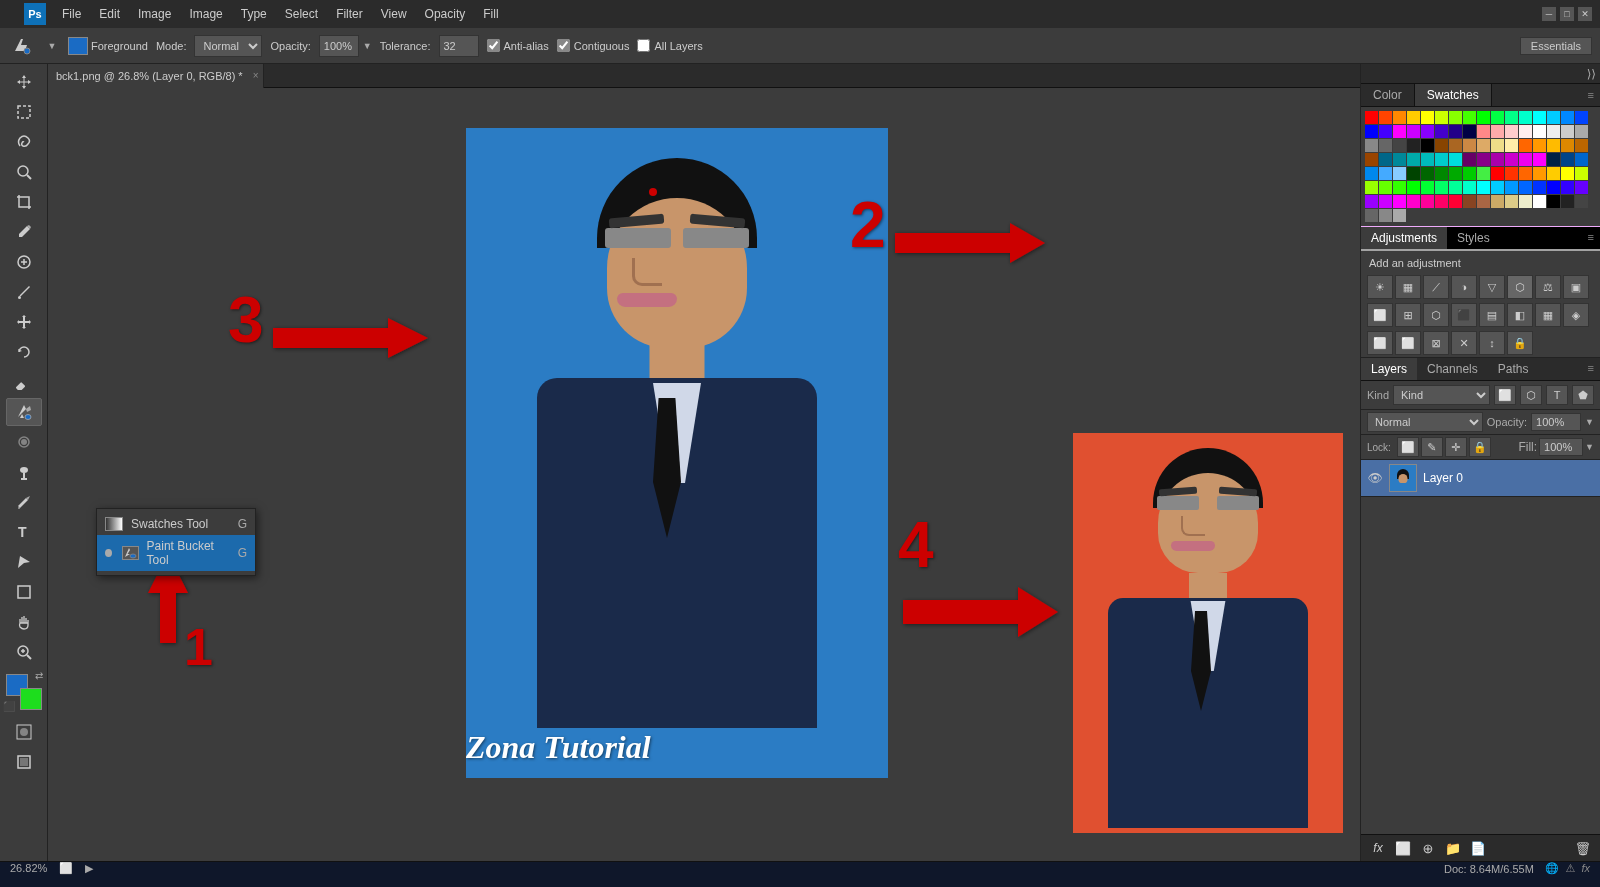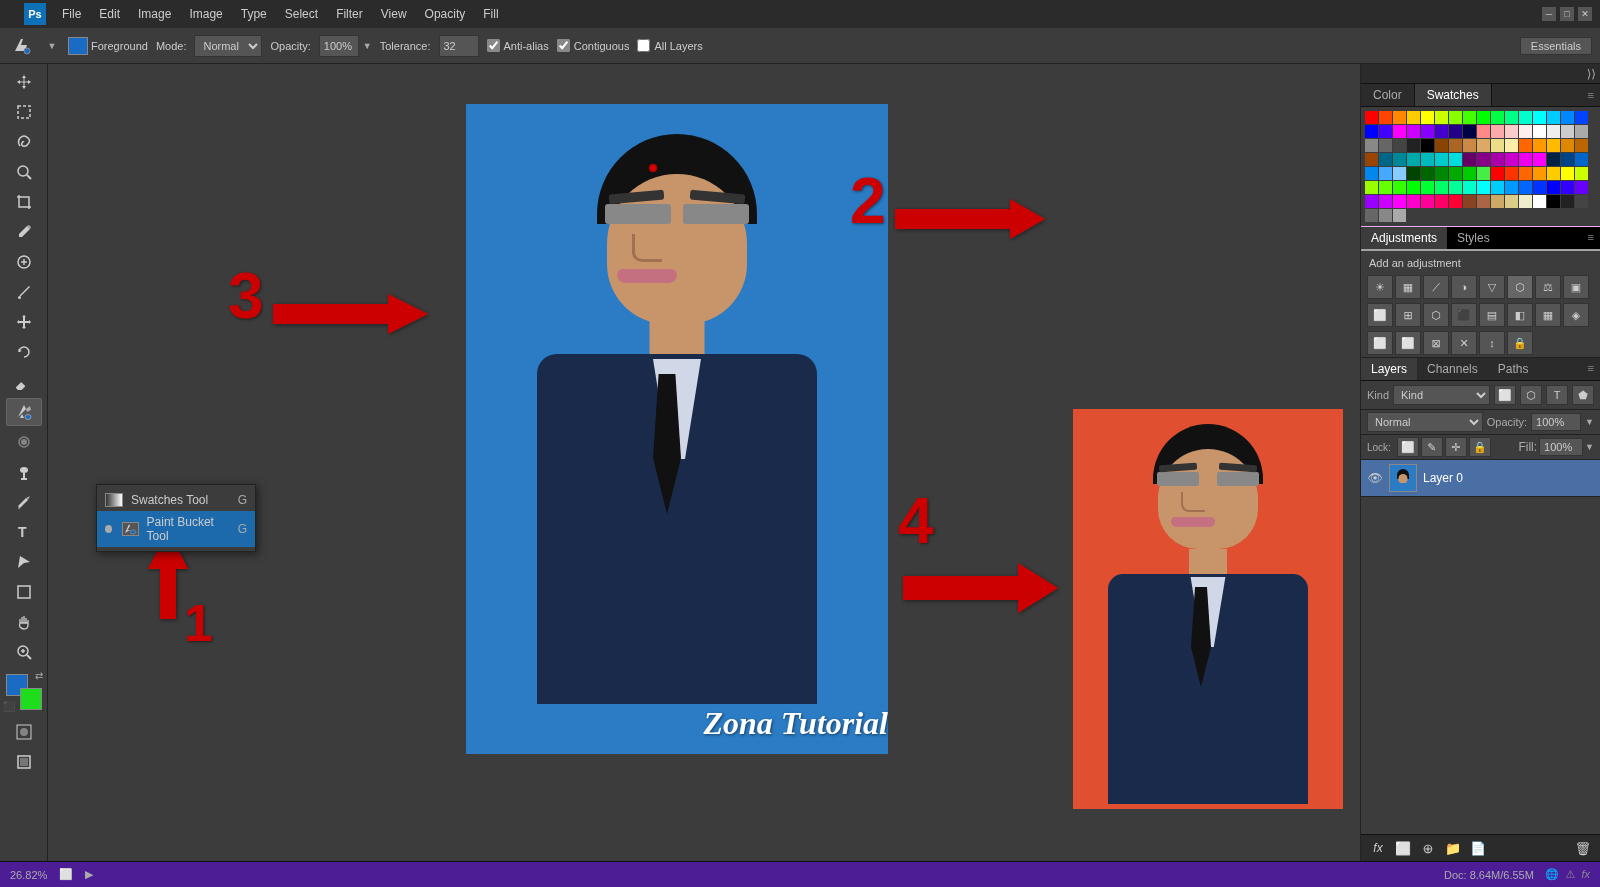--- a/index.html
+++ b/index.html
@@ -487,24 +487,24 @@
       align-items: center;
       justify-content: center;
       color: #ccc;
       font-size: 13px;
       cursor: pointer;
     }
 
     
     .status-bar {
       height: 26px;
-      background: #4c1d95;
+      background: #0f172a;
       border-top: 1px solid #111;
       display: flex;
-      align-items: center;
+      align-items: flex-start;
       padding: 0 10px;
       gap: 12px;
       font-size: 11px;
       color: #aaa;
       position: fixed;
       bottom: 0;
       left: 0;
       right: 0;
     }
     .status-right {
@@ -745,20 +745,26 @@
     <div class="tool-btn">
       <svg viewBox="0 0 16 16">
           <rect x="2" y="2" width="12" height="12" fill="none" stroke="#ccc" stroke-width="1.5"></rect>
           <rect x="4" y="4" width="8" height="8" fill="#ccc" opacity="0.4"></rect>
         </svg>
     </div>
   </div>
 
   <div class="canvas-area">
 
+    <div class="tab-bar">
+      <div class="doc-tab">
+        <span>bck1.png @ 26.8% (Layer 0, RGB/8) *</span>
+        <span class="close-x">×</span>
+      </div>
+    </div>
 
     <div class="canvas-workspace">
 
       <div class="main-photo-container">
 
         <div style="position:absolute;top:30px;left:50%;transform:translateX(-50%);width:200px;height:180px;">
 
           <div style="position:absolute;top:0;left:20px;width:160px;height:90px;background:#111;border-radius:80px 80px 0 0;"></div>
 
           <div style="position:absolute;top:40px;left:30px;width:140px;height:150px;background:#c8956a;border-radius:70px 70px 60px 60px;"></div>
@@ -777,21 +783,21 @@
         </div>
 
         <div style="position:absolute;top:215px;left:50%;transform:translateX(-50%);width:55px;height:50px;background:#c8956a;"></div>
 
         <div style="position:absolute;top:250px;left:50%;transform:translateX(-50%);width:280px;height:350px;background:#1a2a4a;border-radius:20px 20px 0 0;"></div>
 
         <div style="position:absolute;top:255px;left:50%;transform:translateX(-50%);width:80px;height:100px;background:#d0d8e8;clip-path:polygon(20% 0%, 80% 0%, 60% 100%, 40% 100%);"></div>
 
         <div style="position:absolute;top:270px;left:50%;transform:translateX(-50%);margin-left:-10px;width:28px;height:140px;background:#111;clip-path:polygon(20% 0%, 80% 0%, 100% 60%, 50% 100%, 0% 60%);"></div>
 
-        <div style="position:absolute;bottom:12px;width:100%;text-align:right;font-family:'Times New Roman',serif;font-style:italic;font-weight:bold;font-size:32px;color:white;text-shadow:1px 1px 3px rgba(0,0,0,0.5);">Zona Tutorial</div>
+        <div style="position:absolute;bottom:12px;width:100%;text-align:left;font-family:'Times New Roman',serif;font-style:italic;font-weight:bold;font-size:32px;color:white;text-shadow:1px 1px 3px rgba(0,0,0,0.5);">Zona Tutorial</div>
       </div>
 
       <div class="result-photo-container">
 
         <div style="position:absolute;top:15px;left:50%;transform:translateX(-50%);width:130px;height:120px;">
           <div style="position:absolute;top:0;left:10px;width:110px;height:60px;background:#111;border-radius:55px 55px 0 0;"></div>
           <div style="position:absolute;top:25px;left:15px;width:100px;height:100px;background:#c8956a;border-radius:50px 50px 40px 40px;"></div>
 
           <div style="position:absolute;top:48px;left:14px;width:42px;height:14px;background:#888;border-radius:2px;"></div>
           <div style="position:absolute;top:48px;right:14px;width:42px;height:14px;background:#888;border-radius:2px;"></div>

